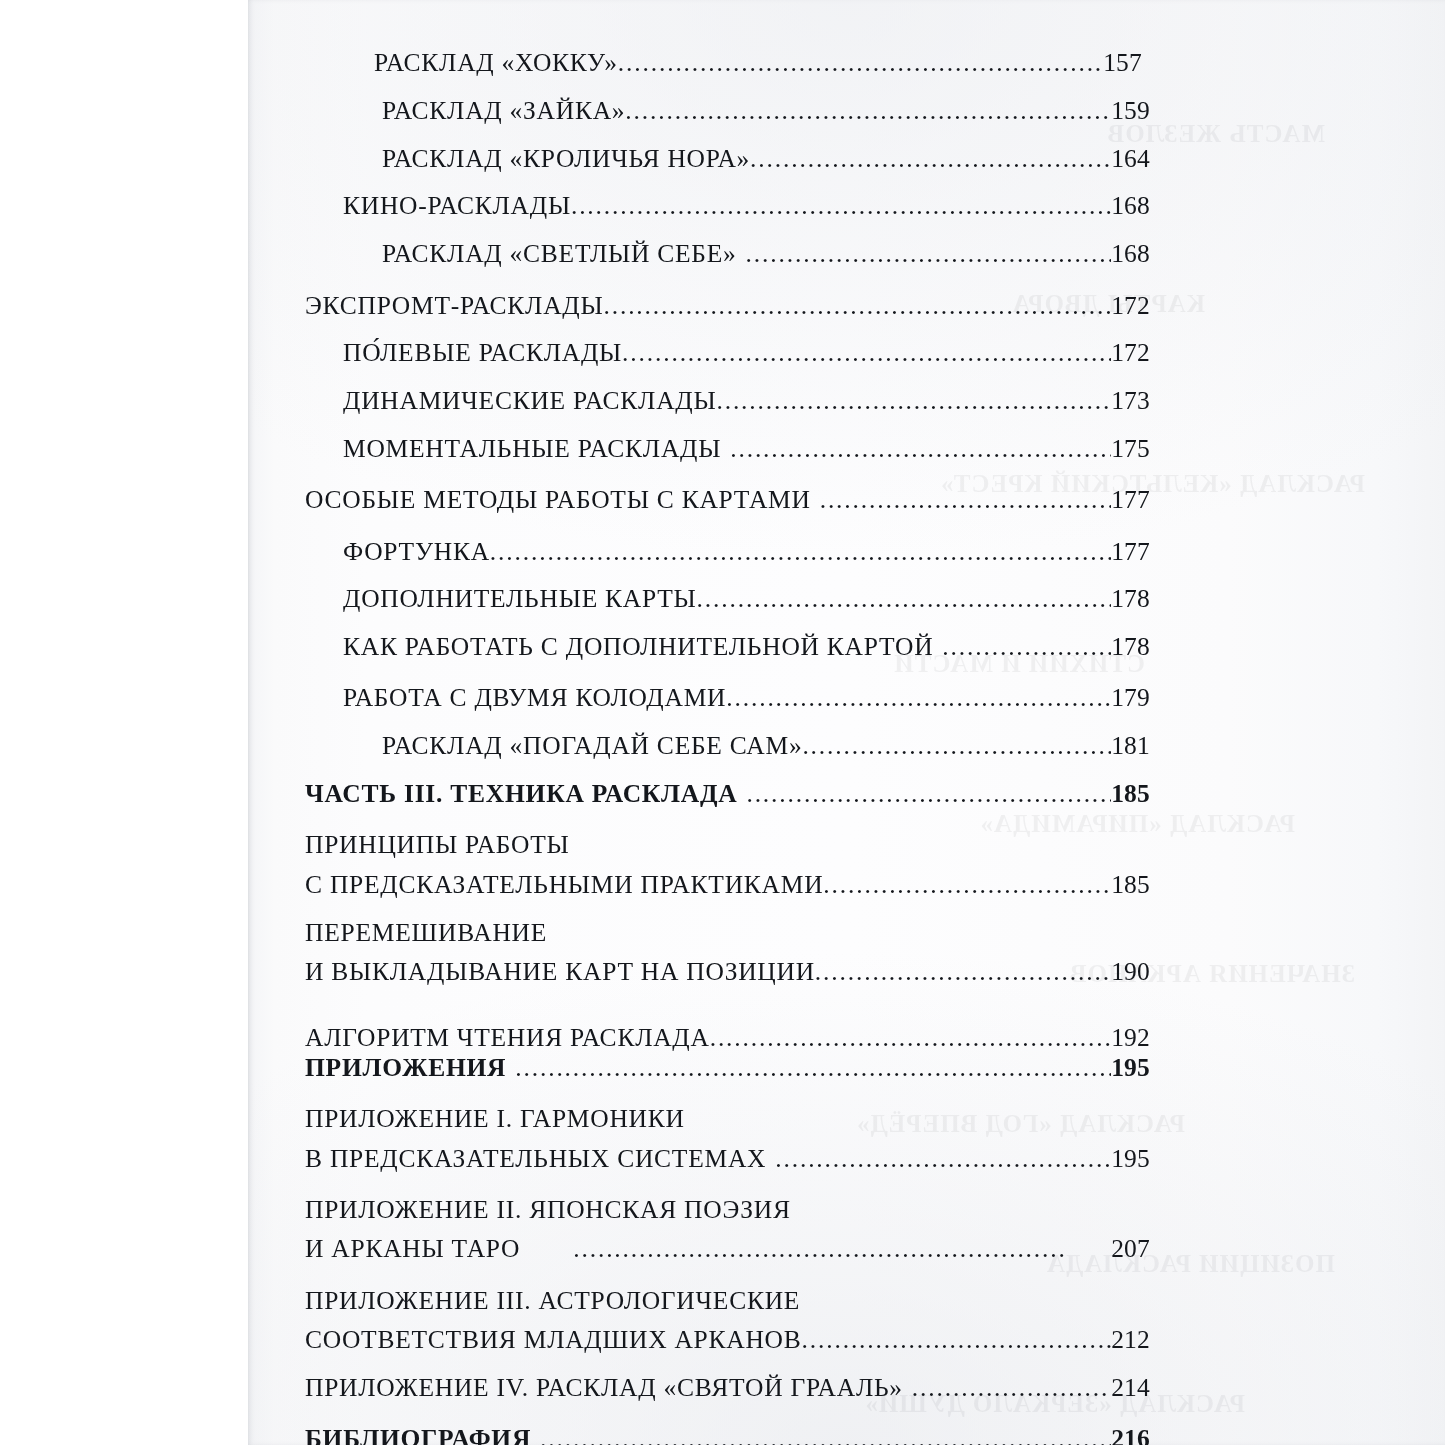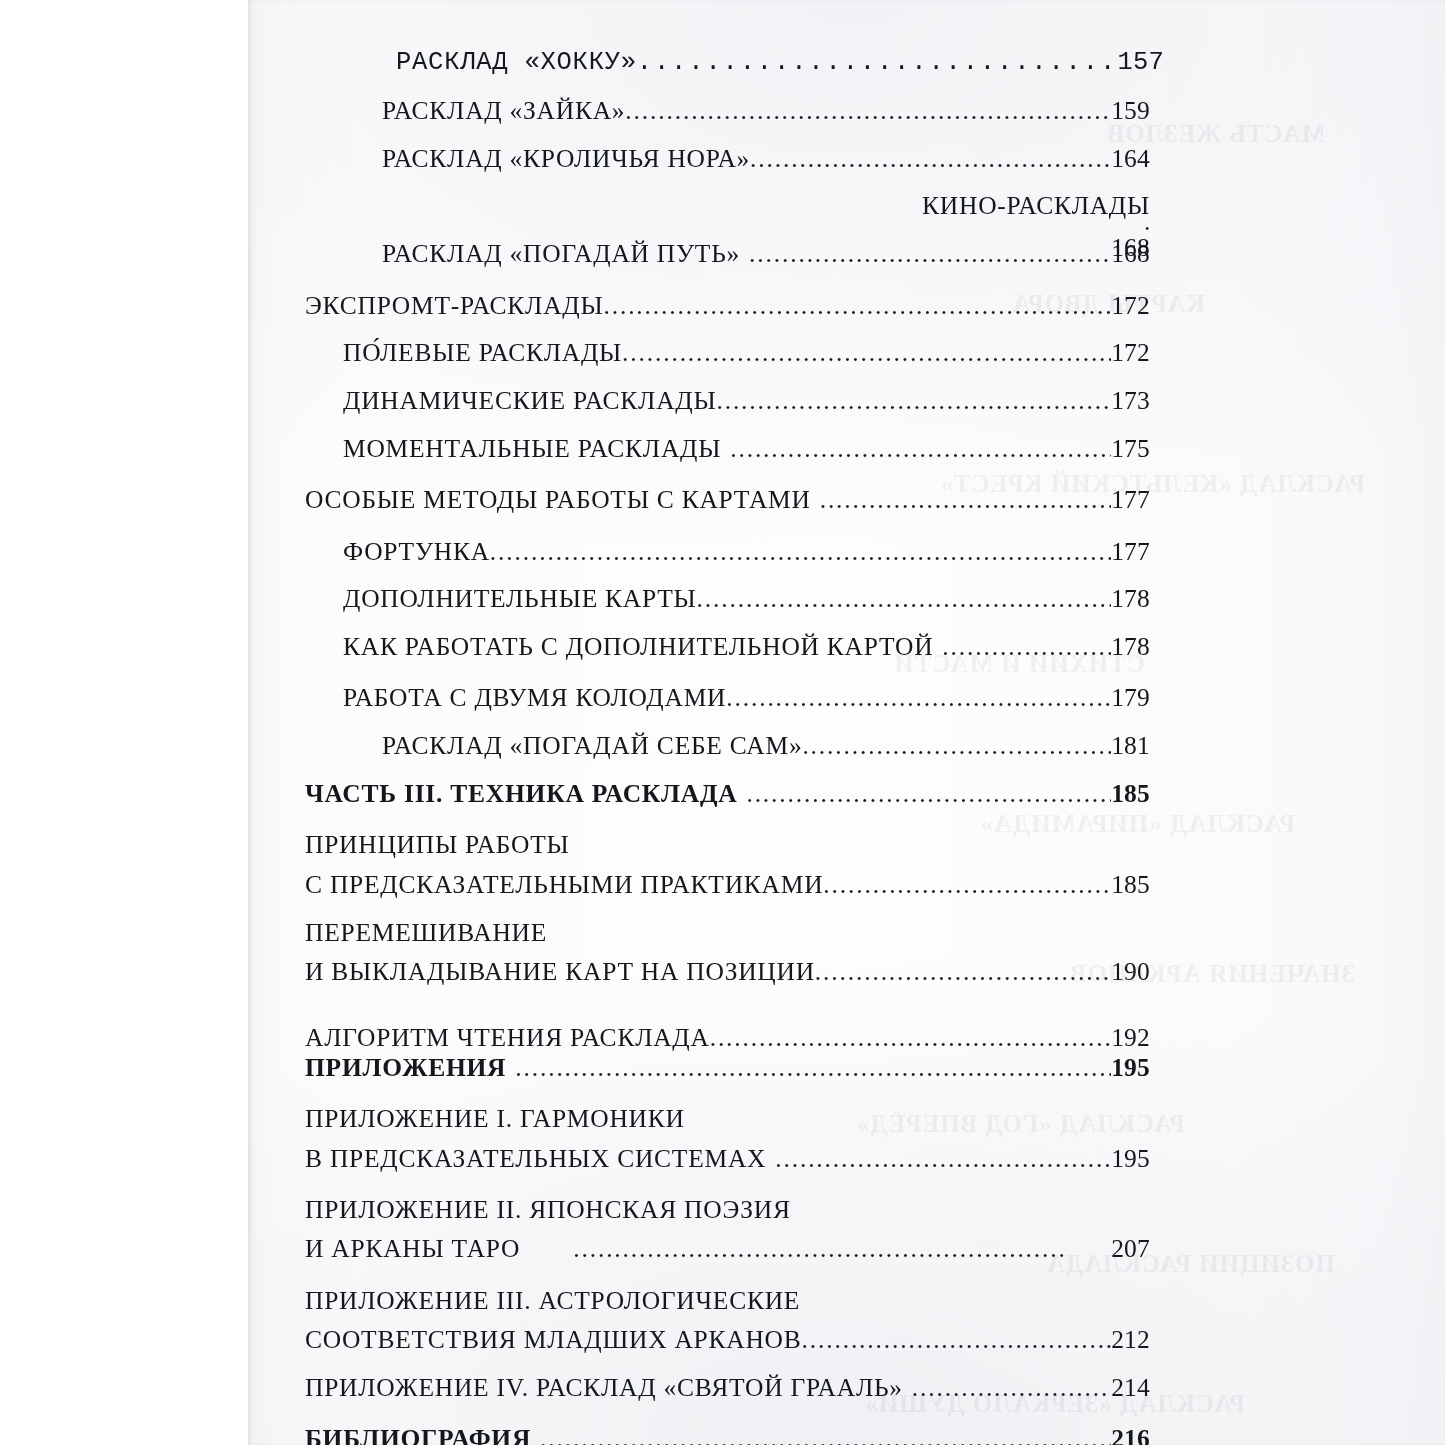--- a/index.html
+++ b/index.html
@@ -141,42 +141,42 @@
       <span class="g" style="top: 470px; left: 80px;">РАСКЛАД «КЕЛЬТСКИЙ КРЕСТ»</span>
       <span class="g" style="top: 650px; left: 300px;">СТИХИИ И МАСТИ</span>
       <span class="g" style="top: 810px; left: 150px;">РАСКЛАД «ПИРАМИДА»</span>
       <span class="g" style="top: 960px; left: 90px;">ЗНАЧЕНИЯ АРКАНОВ</span>
       <span class="g" style="top: 1110px; left: 260px;">РАСКЛАД «ГОД ВПЕРЁД»</span>
       <span class="g" style="top: 1250px; left: 110px;">ПОЗИЦИИ РАСКЛАДА</span>
       <span class="g" style="top: 1390px; left: 200px;">РАСКЛАД «ЗЕРКАЛО ДУШИ»</span>
     </div>
 
   <div id="toc">
-      <div class="entry" style="left: 148px; top: 50px; width: 768px; font-family: Liberation Mono, monospace;">
+      <div class="entry" style="left: 126px; top: 50px; width: 768px;">
         <span class="title">РАСКЛАД «ХОККУ»</span>
         <span class="leader"></span>
         <span class="pageno">157</span>
       </div>
       <div class="entry" style="left: 134px; top: 97.8px; width: 768px;">
         <span class="title">РАСКЛАД «ЗАЙКА»</span>
         <span class="leader"></span>
         <span class="pageno">159</span>
       </div>
       <div class="entry" style="left: 134px; top: 145.6px; width: 768px;">
         <span class="title">РАСКЛАД «КРОЛИЧЬЯ НОРА»</span>
         <span class="leader"></span>
         <span class="pageno">164</span>
       </div>
-      <div class="entry" style="left: 95px; top: 193.4px; width: 807px; flex-direction: column;">
+      <div class="entry" style="left: 95px; top: 193.4px; width: 807px;">
         <span class="title">КИНО-РАСКЛАДЫ</span>
         <span class="leader"></span>
         <span class="pageno">168</span>
       </div>
       <div class="entry sp" style="left: 134px; top: 241.2px; width: 768px;">
-        <span class="title">РАСКЛАД «ПОГАДАЙ ПУТЬ»</span>
+        <span class="title">РАСКЛАД «СВЕТЛЫЙ СЕБЕ»</span>
         <span class="leader"></span>
         <span class="pageno">168</span>
       </div>
       <div class="entry" style="left: 57px; top: 292.5px; width: 845px;">
         <span class="title">ЭКСПРОМТ-РАСКЛАДЫ</span>
         <span class="leader"></span>
         <span class="pageno">172</span>
       </div>
       <div class="entry" style="left: 95px; top: 340.3px; width: 807px;">
         <span class="title">ПО́ЛЕВЫЕ РАСКЛАДЫ</span>

